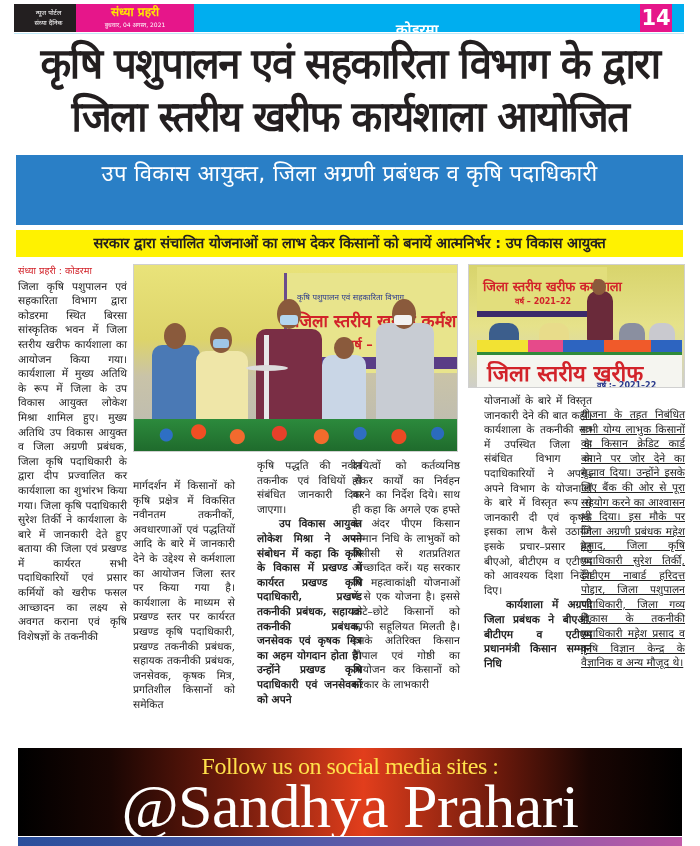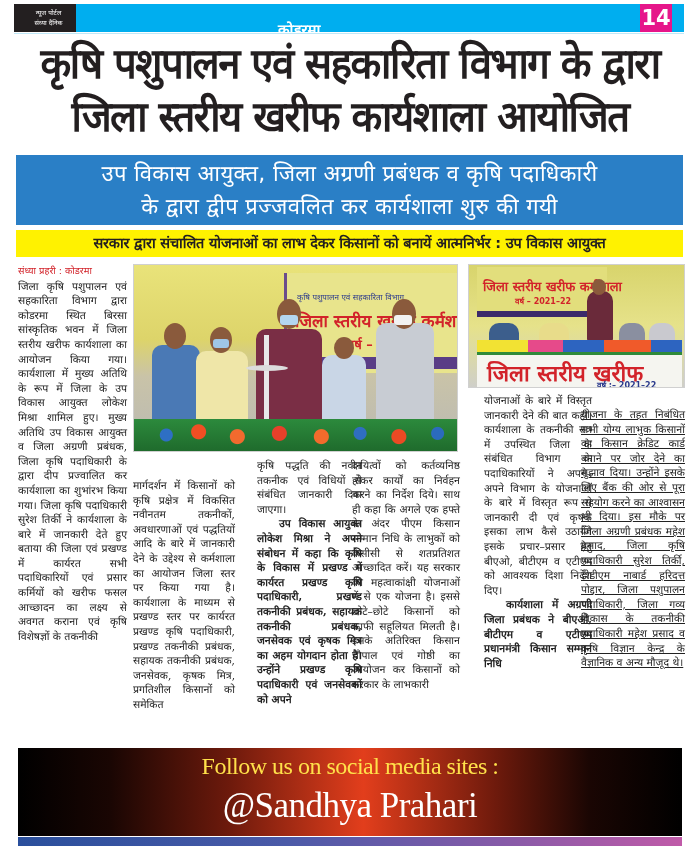--- a/index.html
+++ b/index.html
@@ -63,46 +63,49 @@
     .banner-p2 .t { position: absolute; left: 6px; top: 10px; color: #d2232a; font-family: "DejaVu Sans", sans-serif; font-weight: bold; font-size: 13px; white-space: nowrap; }
     .banner-p2 .y { position: absolute; left: 38px; top: 28px; color: #d2232a; font-family: "DejaVu Sans", sans-serif; font-weight: bold; font-size: 8px; white-space: nowrap; }
     .flowers2 { position: absolute; left: 8px; top: 75px; width: 205px; height: 12px; background: linear-gradient(90deg, #f2e233 0 25%, #e64a8a 25% 42%, #2d64c0 42% 62%, #f05a2a 62% 85%, #2d64c0 85%); }
     .front-banner { position: absolute; left: 8px; top: 87px; width: 205px; height: 36px; background: #f5f5f0; border-top: 3px solid #2f8a3a; }
     .front-banner .t { position: absolute; left: 10px; top: 2px; color: #d2232a; font-family: "DejaVu Sans", sans-serif; font-weight: bold; font-size: 22px; white-space: nowrap; }
     .front-banner .y { position: absolute; left: 120px; top: 24px; color: #2b3a8c; font-family: "DejaVu Sans", sans-serif; font-weight: bold; font-size: 8px; white-space: nowrap; }
 
     
     .promo { position: absolute; left: 18px; top: 748px; width: 664px; height: 88px; background: linear-gradient(90deg, #000 0%, #1a0603 14%, #6e1a0c 32%, #e23e1c 52%, #6e1a0c 72%, #1a0603 86%, #000 100%); text-align: center; font-family: "Liberation Serif", serif; }
     .promo .follow { color: #ffe14a; font-size: 24px; line-height: 28px; padding-top: 4px; letter-spacing: -0.5px; }
-    .promo .handle { color: #fff; font-size: 35px; line-height: 52px; letter-spacing: -0.5px; }
+    .promo .handle { color: #fff; font-size: 62px; line-height: 52px; letter-spacing: -0.5px; }
     .bottom-strip { position: absolute; left: 18px; top: 837px; width: 664px; height: 9px; background: linear-gradient(90deg, #2a4f9c 0%, #4a5aa8 40%, #8a5aa8 75%, #c05aa8 100%); }
   </style>
 </head>
 <body>
 
 <div class="masthead">
   <div class="mh-black">
     <div>न्यूज पोर्टल</div>
     <div>संध्या दैनिक</div>
+  </div>
+  <div class="mh-pink">
+    <div class="brand">संध्या प्रहरी</div>
+    <div class="date">बुधवार, 04 अगस्त, 2021</div>
   </div>
   <div class="mh-blue">
     <span class="section">कोडरमा</span>
     <span class="mh-page">14</span>
   </div>
 </div>
 <div class="thin-rule"></div>
 
 <div class="headline">
   <div>कृषि पशुपालन एवं सहकारिता विभाग के द्वारा</div>
   <div>जिला स्तरीय खरीफ कार्यशाला आयोजित</div>
 </div>
 
 <div class="deck">
   <div>उप विकास आयुक्त, जिला अग्रणी प्रबंधक व कृषि पदाधिकारी</div>
-  <div>के द्वारा द्वीप प्रज्जवलित कर कार्यशाला शुरु की गयी</div>
 </div>
 
 <div class="strap">सरकार द्वारा संचालित योजनाओं का लाभ देकर किसानों को बनायें आत्मनिर्भर : उप विकास आयुक्त</div>
 
 <div class="col c1">
   <p class="dateline">संध्या प्रहरी : कोडरमा</p>
   <p class="last">जिला कृषि पशुपालन एवं सहकारिता विभाग द्वारा कोडरमा स्थित बिरसा सांस्कृतिक भवन में जिला स्तरीय खरीफ कार्यशाला का आयोजन किया गया। कार्यशाला में मुख्य अतिथि के रूप में जिला के उप विकास आयुक्त लोकेश मिश्रा शामिल हुए। मुख्य अतिथि उप विकास आयुक्त व जिला अग्रणी प्रबंधक, जिला कृषि पदाधिकारी के द्वारा दीप प्रज्वालित कर कार्यशाला का शुभांरभ किया गया। जिला कृषि पदाधिकारी सुरेश तिर्की ने कार्यशाला के बारे में जानकारी देते हुए बताया की जिला एवं प्रखण्ड में कार्यरत सभी पदाधिकारियों एवं प्रसार कर्मियों को खरीफ फसल आच्छादन का लक्ष्य से अवगत कराना एवं कृषि विशेषज्ञों के तकनीकी</p>
 </div>
 
 <div class="photo photo1">

